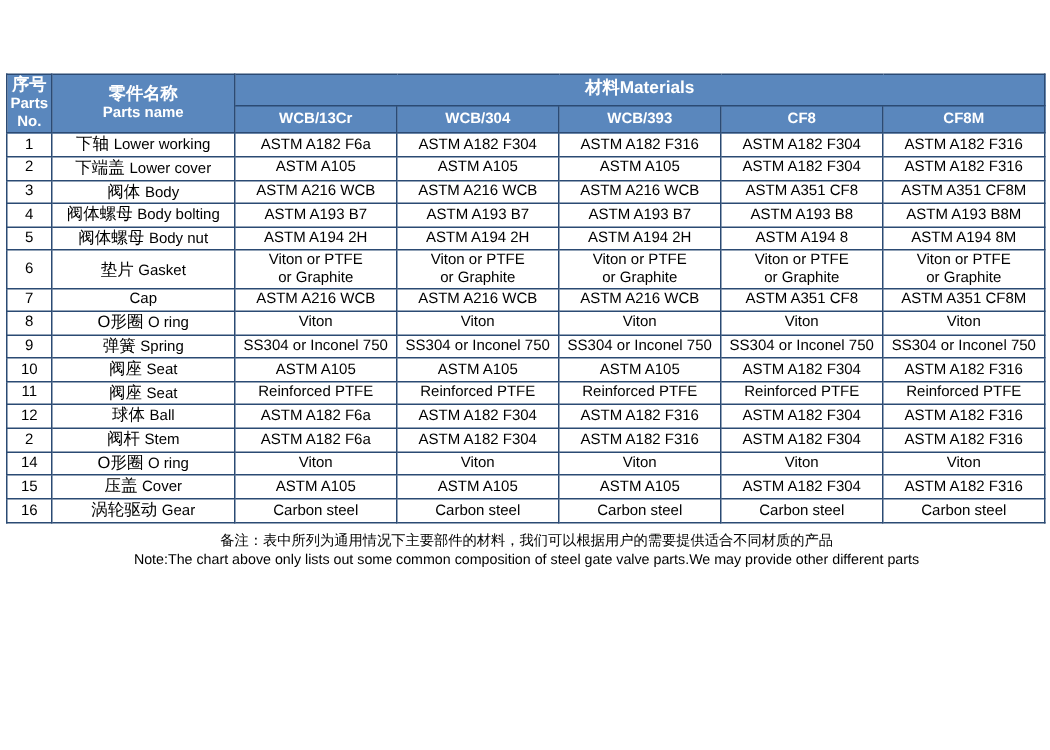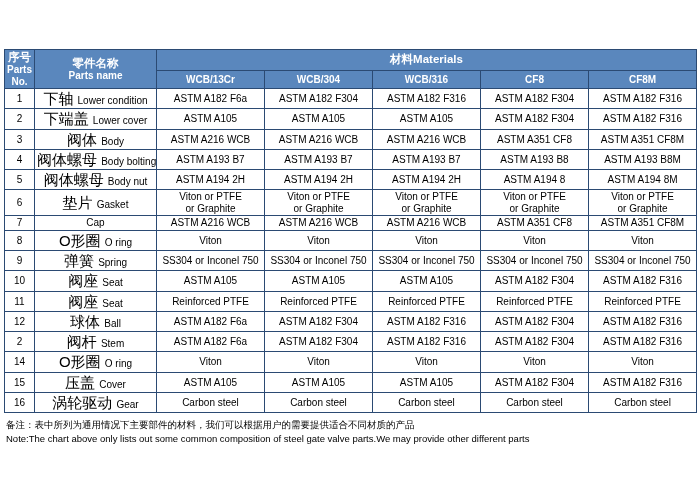--- a/index.html
+++ b/index.html
@@ -55,39 +55,40 @@
   tbody td.idx {
     width: 30px;
     font-size: 10px;
   }
   tbody td.pname {
     width: 122px;
     font-size: 10px;
     white-space: nowrap;
   }
   tbody td.pname .cn {
-    font-size: 15px;
+    font-size: 11px;
   }
   tbody td.val {
     font-size: 10px;
     white-space: nowrap;
   }
   tbody td.val .l2 {
     display: block;
     text-align: center;
   }
   .notes {
     margin-top: 5px;
     font-size: 9.5px;
     line-height: 1.45;
     color: #000;
     padding-left: 2px;
   }
   .notes div {
     white-space: nowrap;
+    text-align: center;
   }
 </style>
 </head>
 <body>
 
 <div class="sheet">
   <table class="spec">
     <colgroup>
       <col style="width:30px">
       <col style="width:122px">
@@ -105,29 +106,29 @@
         </th>
         <th rowspan="2" class="cn-head">
           <span>零件名称</span>
           <span class="sub">Parts name</span>
         </th>
         <th colspan="5" class="mat-group">材料Materials</th>
       </tr>
       <tr>
         <th>WCB/13Cr</th>
         <th>WCB/304</th>
-        <th>WCB/316</th>
+        <th>WCB/393</th>
         <th>CF8</th>
         <th>CF8M</th>
       </tr>
     </thead>
     <tbody id="table-body">
         <tr>
           <td class="idx">1</td>
-          <td class="pname"><span class="cn">下轴 </span><span>Lower condition</span></td>
+          <td class="pname"><span class="cn">下轴 </span><span>Lower working</span></td>
           <td class="val"><span>ASTM A182 F6a</span></td>
           <td class="val"><span>ASTM A182 F304</span></td>
           <td class="val"><span>ASTM A182 F316</span></td>
           <td class="val"><span>ASTM A182 F304</span></td>
           <td class="val"><span>ASTM A182 F316</span></td>
         </tr>
         <tr>
           <td class="idx">2</td>
           <td class="pname"><span class="cn">下端盖 </span><span>Lower cover</span></td>
           <td class="val"><span>ASTM A105</span></td>

